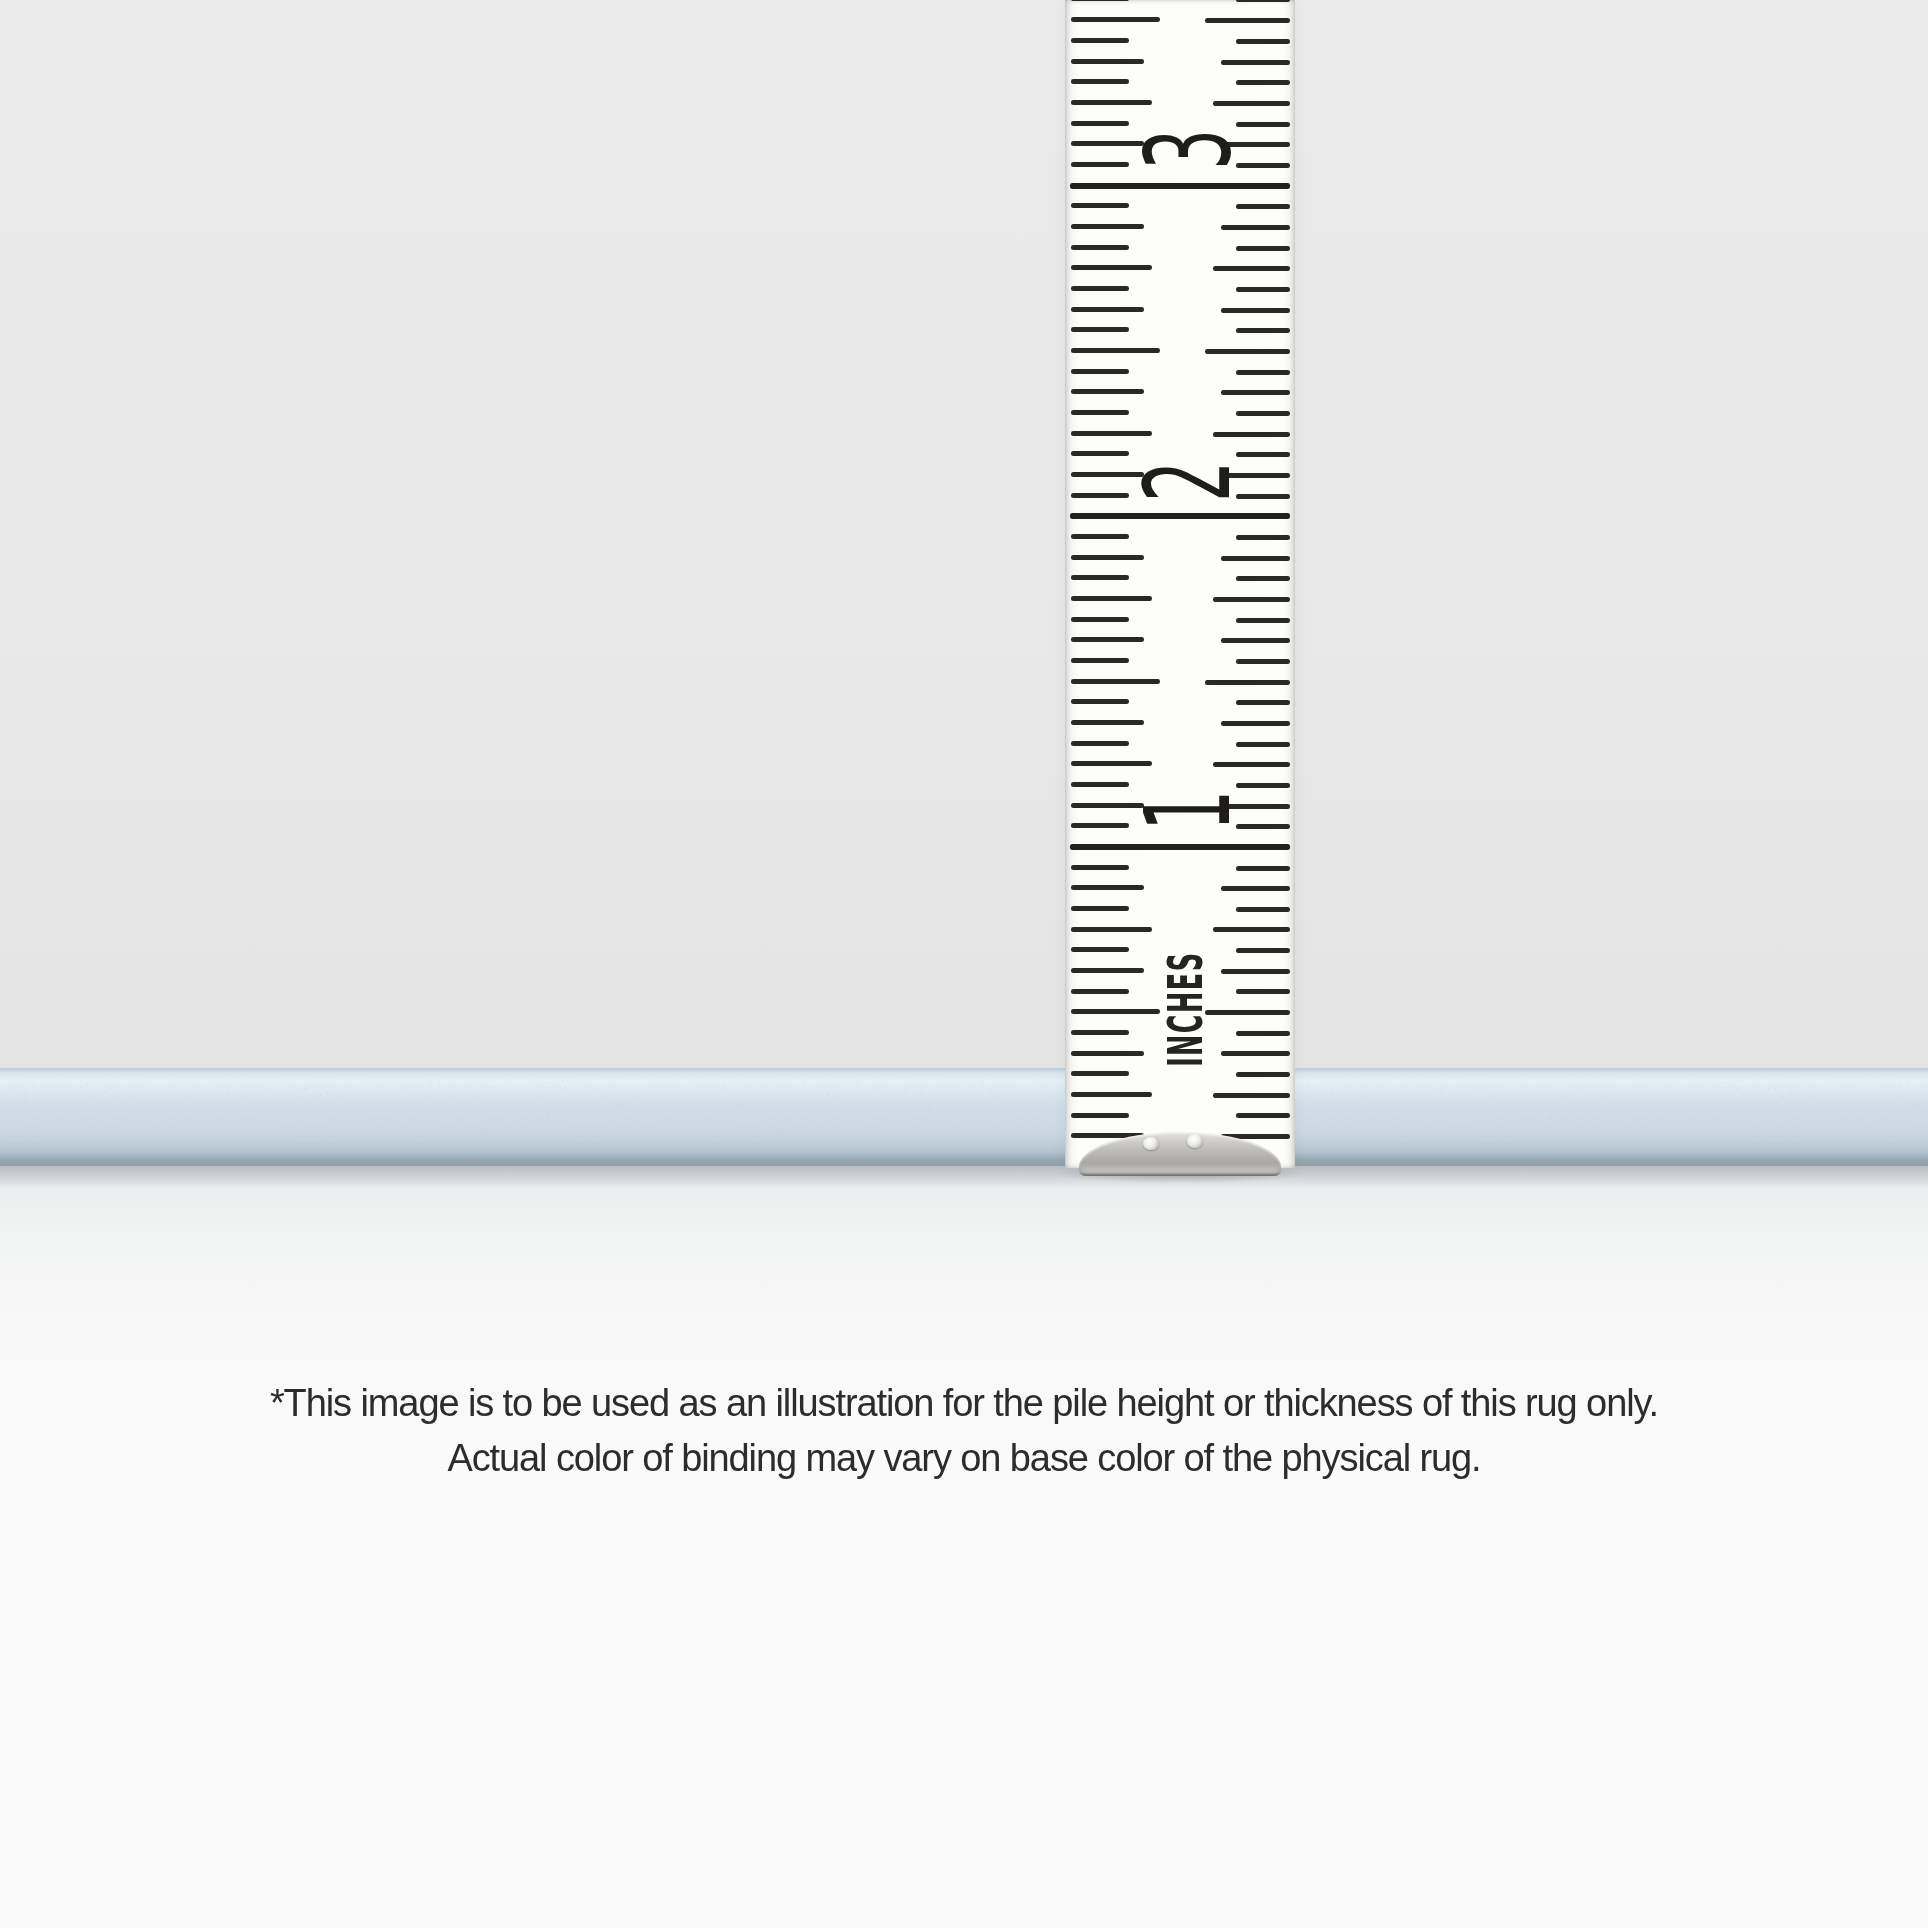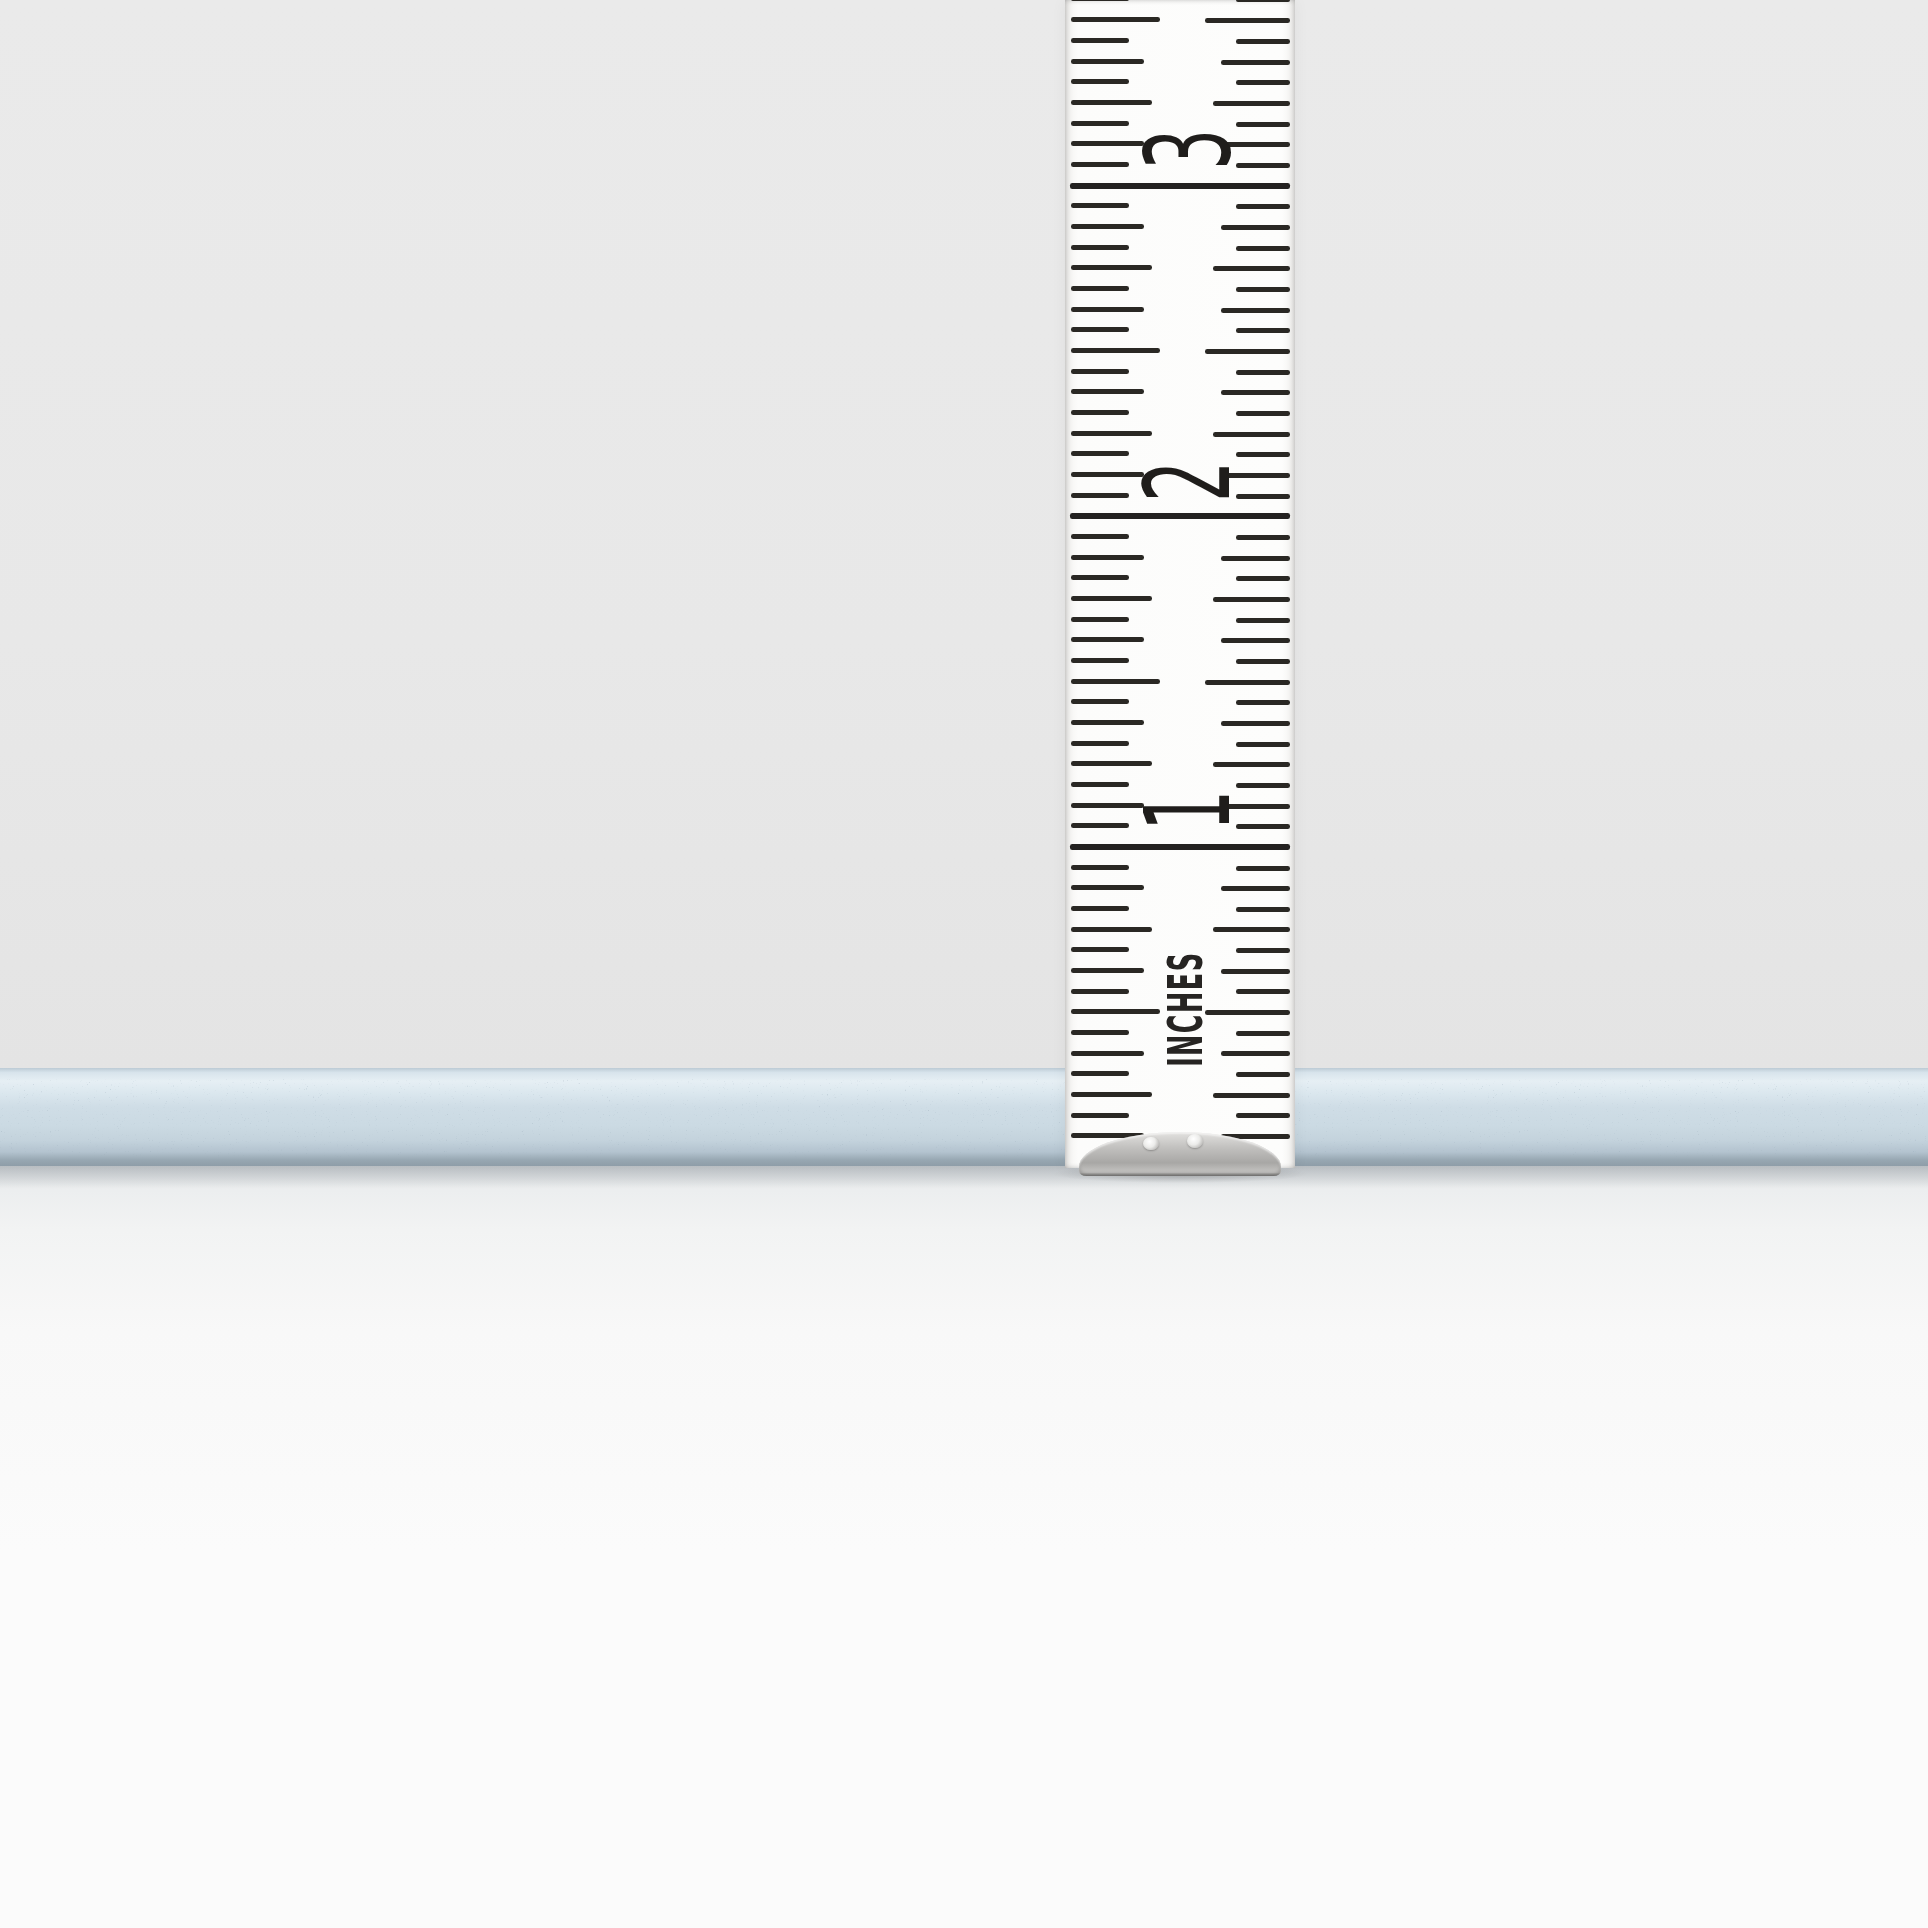--- a/index.html
+++ b/index.html
@@ -214,16 +214,18 @@
 
   <div class="tip-shadow"></div>
   <div class="clip">
     <span class="rivet r1"></span>
     <span class="rivet r2"></span>
   </div>
 
   <div class="vignette"></div>
 
   <div class="caption">
+    <div>*This image is to be used as an illustration for the pile height or thickness of this rug only.</div>
+    <div>Actual color of binding may vary on base color of the physical rug.</div>
   </div>
 
 </div>
 
 
 </body></html>

